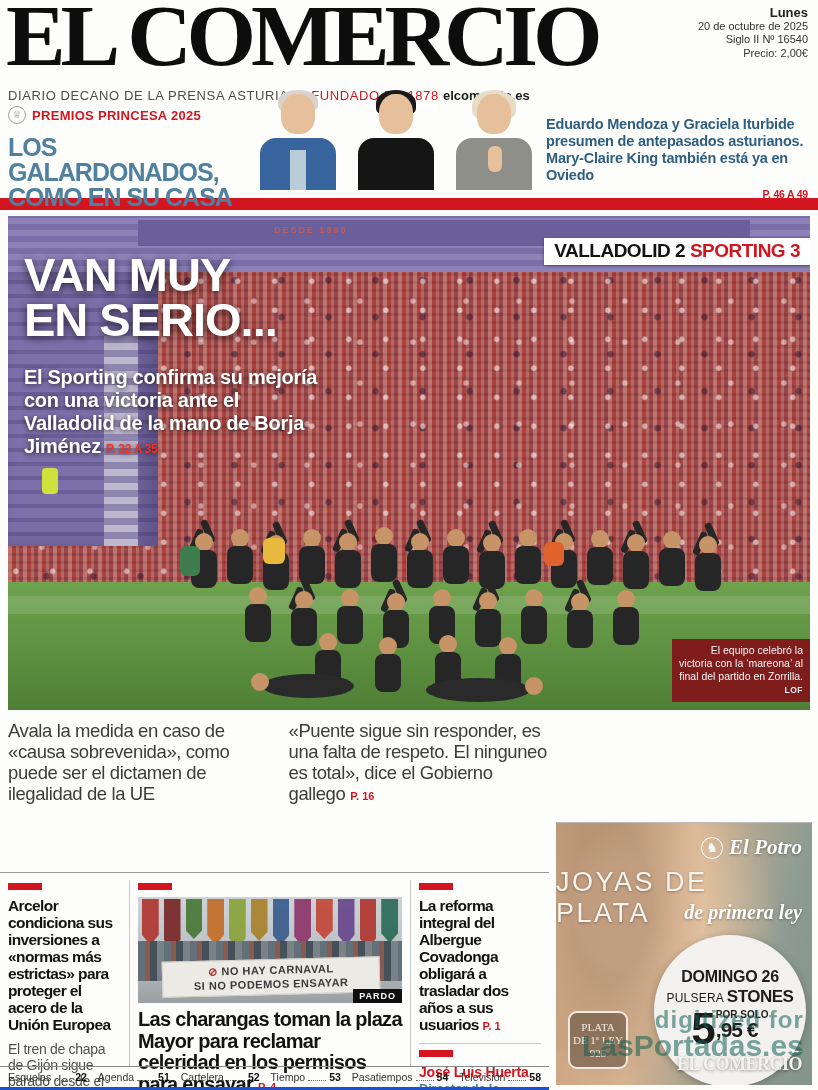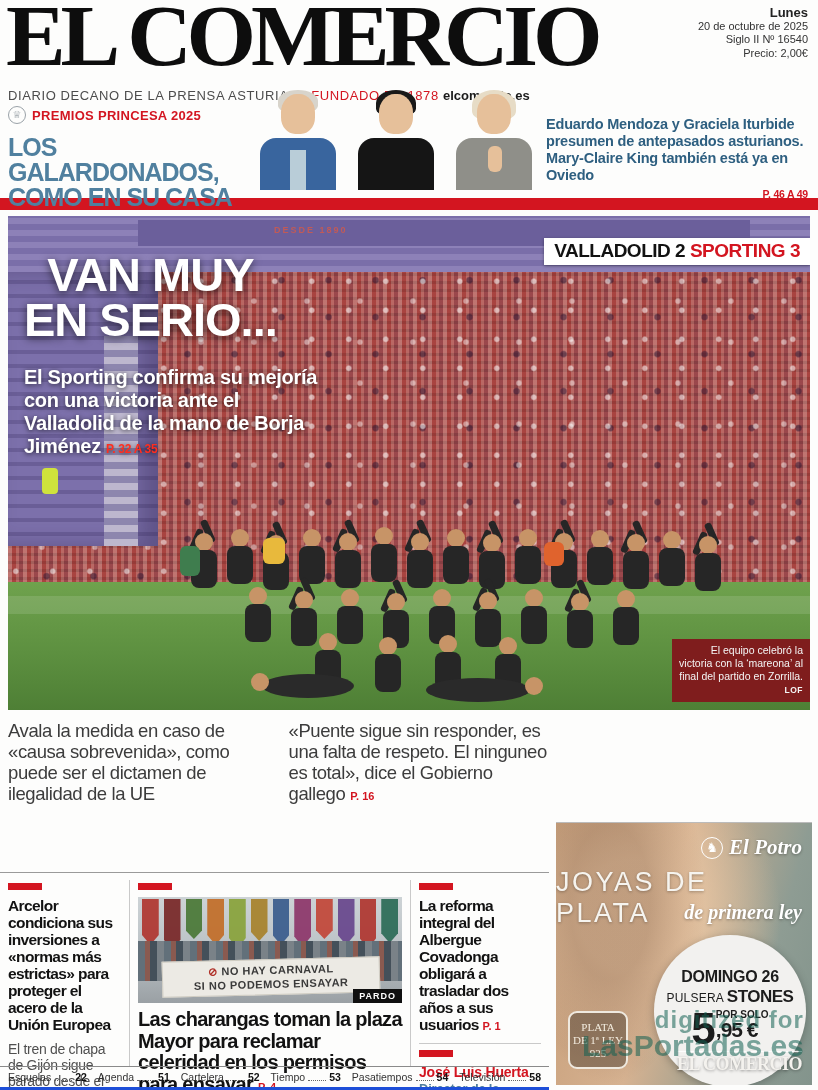--- a/index.html
+++ b/index.html
@@ -55,21 +55,21 @@
     background-size:37px 29px, 53px 41px, 47px 37px, auto, auto; }
   .ph-left-seats { position:absolute; left:0; top:56px; width:150px; height:274px;
     background:repeating-linear-gradient(0deg,#7c70ab 0 10px,#6a5e97 10px 14px), #7c70ab;
     box-shadow:inset -18px 0 24px rgba(40,30,70,.35); }
   .ph-steps { position:absolute; left:96px; top:120px; width:34px; height:210px; background:repeating-linear-gradient(0deg,#bdb7ce 0 7px,#8d86ae 7px 14px); }
   .ph-pitch { position:absolute; left:0; bottom:0; right:0; height:128px; background:linear-gradient(180deg,#6fa24d 0%, #5d9040 55%, #4e7f35 100%); }
   .ph-pitch-stripe { position:absolute; left:0; bottom:96px; right:0; height:18px; background:rgba(255,255,255,.12); }
   .ph-vest { position:absolute; left:34px; top:252px; width:16px; height:26px; background:#cfe23c; border-radius:4px; }
   .ph-team { position:absolute; left:0; top:0; }
 
-  .cover-head { position:absolute; left:16px; top:36px; color:#fff; font-weight:700; font-size:47px; line-height:45px; letter-spacing:-1px; text-shadow:0 2px 8px rgba(0,0,0,.65);text-align:center; }
+  .cover-head { position:absolute; left:16px; top:36px; color:#fff; font-weight:700; font-size:47px; line-height:45px; letter-spacing:-1px; text-shadow:0 2px 8px rgba(0,0,0,.65); }
   .cover-sub { position:absolute; left:16px; top:150px; width:300px; color:#fff; font-weight:700; font-size:20px; line-height:23px; letter-spacing:-.3px; text-shadow:0 1px 5px rgba(0,0,0,.7); }
   .cover-sub .pageref-photo { color:#ff2d1f; font-size:12px; font-weight:700; }
   .scoreboard { position:absolute; right:0; top:22px; background:#fff; padding:2px 10px 3px 10px; font-weight:700; font-size:19px; letter-spacing:-.5px; box-shadow:0 1px 3px rgba(0,0,0,.4); }
   .sc-home { color:#121212; } .sc-away { color:#d31520; }
   .caption { position:absolute; right:0; bottom:8px; width:138px; background:#7f1d1d; color:#f4f4f4; font-size:10.5px; line-height:13px; text-align:right; padding:5px 7px; }
   .caption .credit { font-weight:700; font-size:8.5px; letter-spacing:.5px; }
 
   
   .main-head { margin:10px 8px 0 8px; font-weight:700; font-size:39px; line-height:40px; letter-spacing:-2px; color:#0f0f0f; transform:scaleX(1.0); }
   .deck { display:flex; gap:16px; margin:10px 8px 0 8px; width:545px; }

